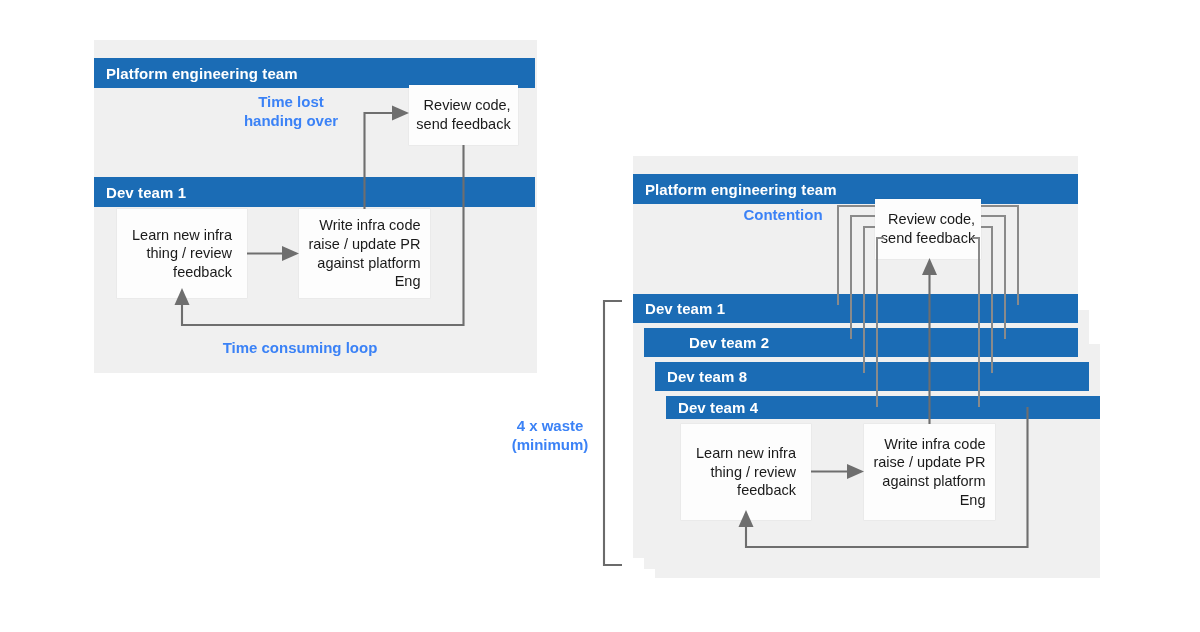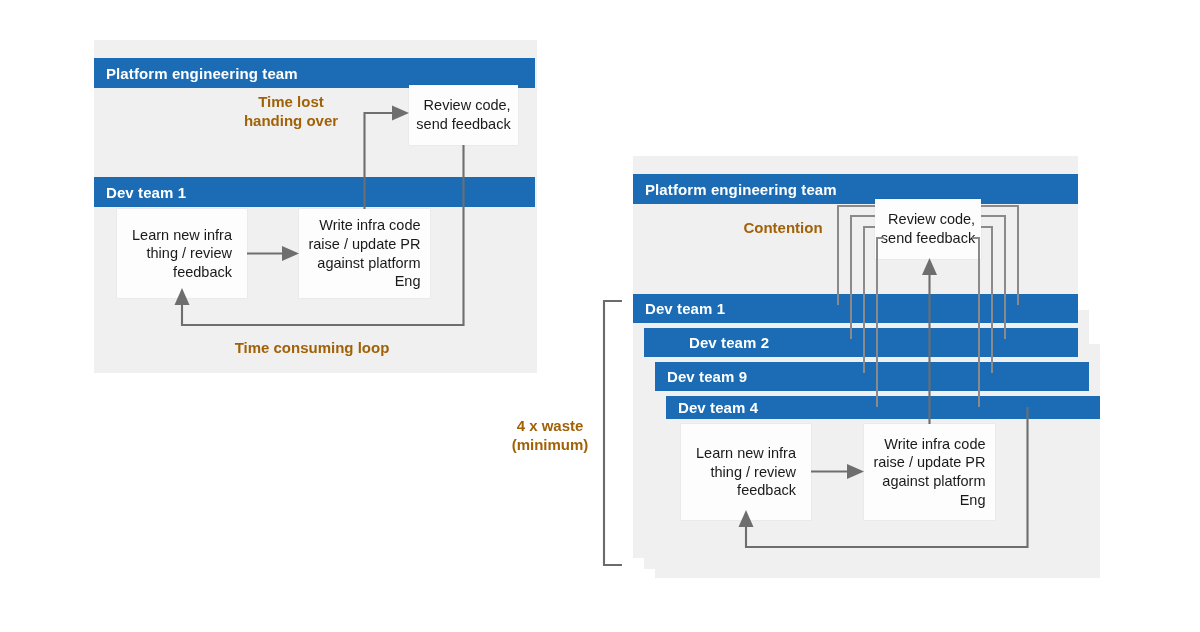--- a/index.html
+++ b/index.html
@@ -25,21 +25,21 @@
   }
   .nodebox{
     position:absolute;background:#fdfdfd;
     display:flex;align-items:center;justify-content:center;
     text-align:right;
     font-size:14.5px;line-height:1.28;color:#1a1a1a;
     box-sizing:border-box;
     box-shadow:0 0 0 0.6px rgba(0,0,0,0.045);
   }
   .caption{
-    position:absolute;font-weight:bold;font-size:15px;color:#a16207;
+    position:absolute;font-weight:bold;font-size:15px;color:#3b82f6;
     line-height:1.25;text-align:center;white-space:pre-line;
   }
   svg.wires{position:absolute;left:0;top:0;width:1200px;height:632px;
     overflow:visible;pointer-events:none;}
   .wire{fill:none;stroke:#6e6e6e;stroke-width:2.1;}
   .wire-thin{fill:none;stroke:#8a8a8a;stroke-width:2.0;}
   .bracket{fill:none;stroke:#6b6b6b;stroke-width:2.1;}
   .arrowhead{fill:#6e6e6e;}
 </style>
 </head>
@@ -61,48 +61,48 @@
 feedback</div>
 
   <div class="nodebox" style="left:299px;top:209px;width:131px;height:89px;white-space:pre-line;">Write infra code
 raise / update PR
 against platform
 Eng</div>
 
   <div class="caption" style="left:226px;top:93px;width:130px;">Time lost
 handing over</div>
 
-  <div class="caption" style="left:209px;top:339px;width:206px;">Time consuming loop</div>
+  <div class="caption" style="left:197px;top:339px;width:206px;">Time consuming loop</div>
 
   <div class="panel" style="left:633px;top:156px;width:445px;height:390px;"></div>
   <div class="panel" style="left:633px;top:276px;width:445px;height:282px;"></div>
   <div class="panel" style="left:644px;top:310px;width:445px;height:259px;"></div>
   <div class="panel" style="left:655px;top:344px;width:445px;height:234px;"></div>
   <div class="panel" style="left:666px;top:378px;width:434px;height:199px;"></div>
 
   <div class="bar" style="left:633px;top:156px;width:445px;height:30px;">Platform engineering team</div>
 
   <div class="bar" style="left:633px;top:276px;width:445px;height:29px;">Dev team 1</div>
   <div class="bar" style="left:644px;top:310px;width:434px;height:29px;padding-left:45px;">Dev team 2</div>
-  <div class="bar" style="left:655px;top:344px;width:434px;height:29px;">Dev team 9</div>
+  <div class="bar" style="left:655px;top:344px;width:434px;height:29px;">Dev team 8</div>
   <div class="bar" style="left:666px;top:378px;width:434px;height:23px;">Dev team 4</div>
 
   <div class="nodebox" style="left:875px;top:199px;width:106px;height:60px;white-space:pre-line;">Review code,
 send feedback</div>
 
   <div class="nodebox" style="left:681px;top:424px;width:130px;height:96px;white-space:pre-line;">Learn new infra
 thing / review
 feedback</div>
 
   <div class="nodebox" style="left:864px;top:424px;width:131px;height:96px;white-space:pre-line;">Write infra code
 raise / update PR
 against platform
 Eng</div>
 
-  <div class="caption" style="left:720px;top:219px;width:126px;">Contention</div>
+  <div class="caption" style="left:720px;top:206px;width:126px;">Contention</div>
 
   <div class="caption" style="left:485px;top:417px;width:130px;">4 x waste
 (minimum)</div>
 
   <svg class="wires" viewBox="0 0 1200 632">
 
     <path class="wire" d="M 364.5 209 L 364.5 113 L 392 113"></path>
     <polygon class="arrowhead" points="392,105.5 409,113 392,120.5"></polygon>
 
     <path class="wire" d="M 463.5 145 L 463.5 325 L 182 325 L 182 305"></path>

